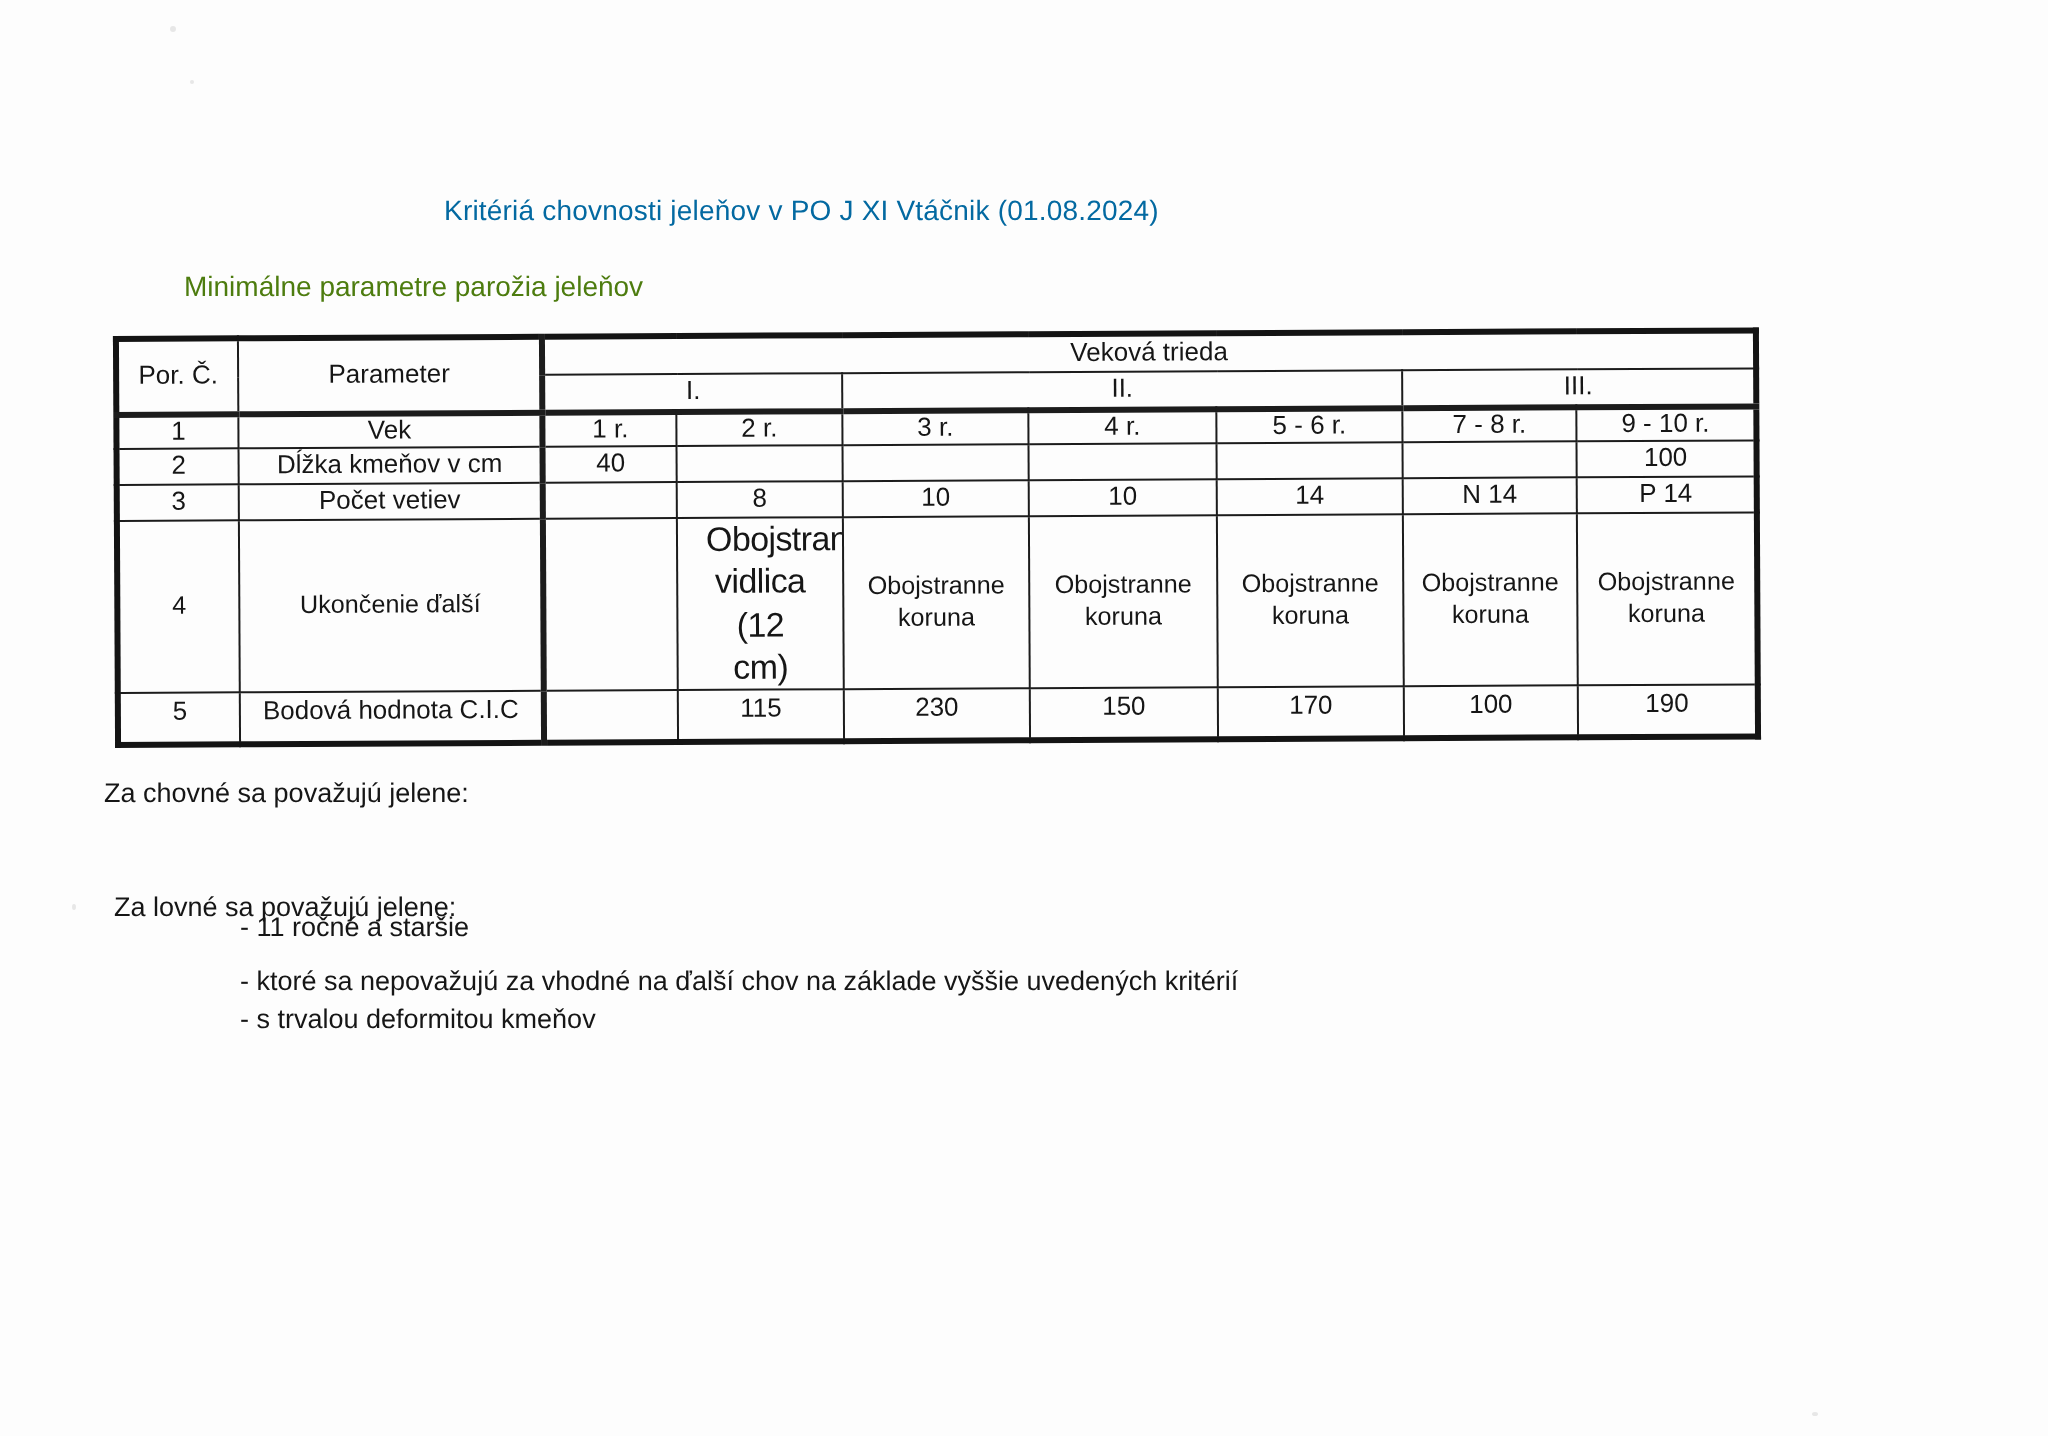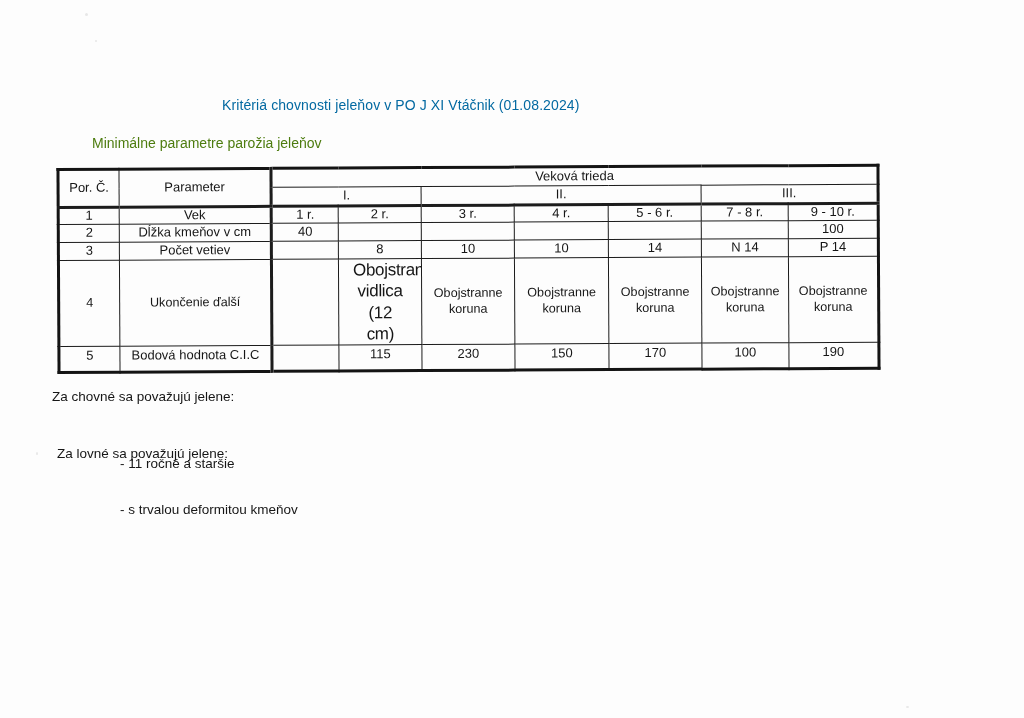--- a/index.html
+++ b/index.html
@@ -173,15 +173,16 @@
       </tr>
     </tbody>
       </table>
   </div>
 
 
   <div class="note n-chovne-h">Za chovné sa považujú jelene:</div>
 
   <div class="note n-lovne-h">Za lovné sa považujú jelene:</div>
   <div class="note n-lovne-i0">- 11 ročné a staršie</div>
+  <div class="note n-lovne-i1">- ktoré sa nepovažujú za vhodné na ďalší chov na základe vyššie uvedených kritérií</div>
   <div class="note n-lovne-i2">- s trvalou deformitou kmeňov</div>
 
 </div>
 
 </body></html>

